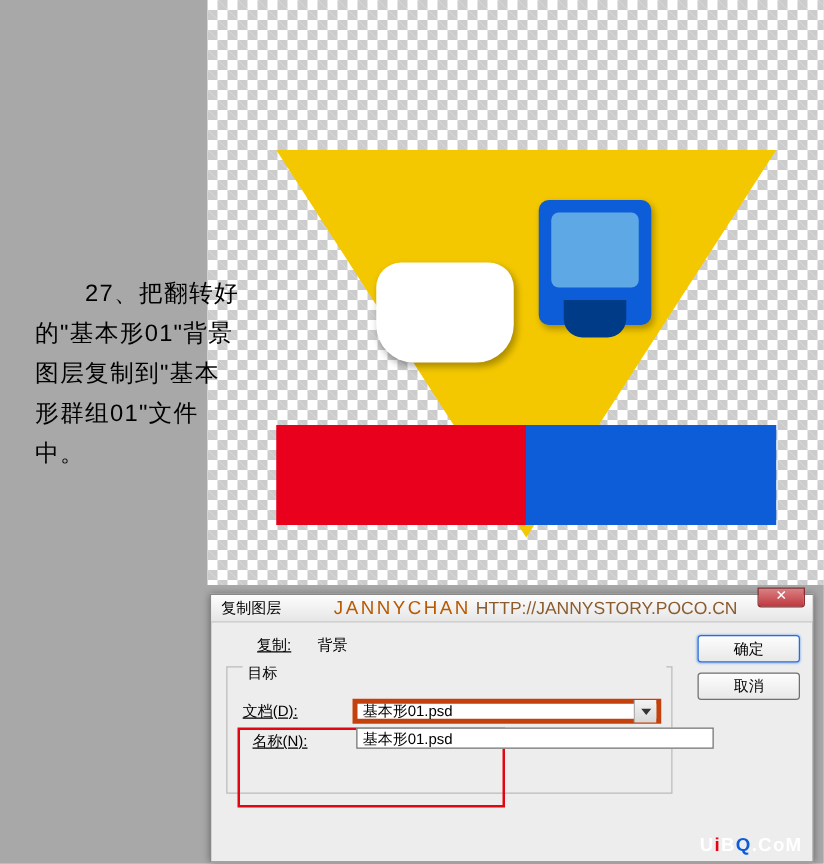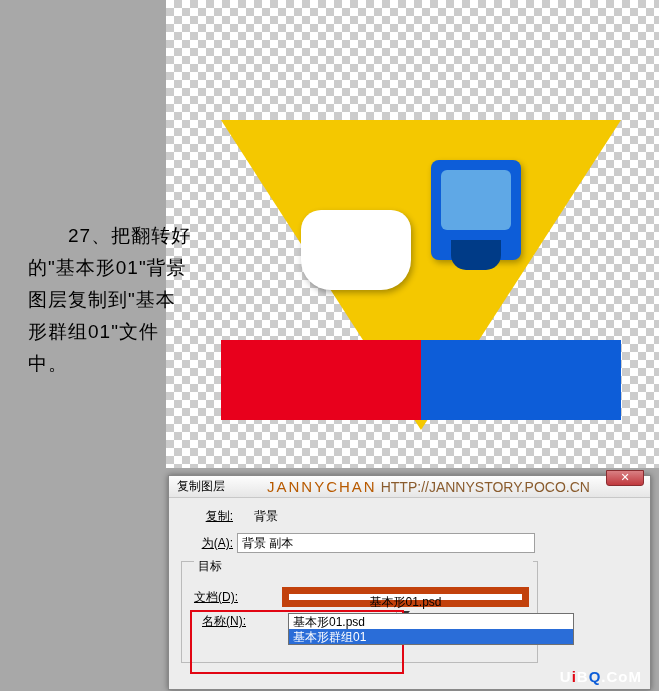--- a/index.html
+++ b/index.html
@@ -32,21 +32,21 @@
     .form-row { display: flex; align-items: center; margin-bottom: 8px; }
     .form-label { width: 56px; text-align: right; padding-right: 4px; text-decoration: underline; }
     .form-value { flex: 0 0 auto; margin-left: 17px; }
     .text-input { width: 298px; height: 20px; border: 1px solid #a0a0a0; background: #fff; padding: 2px 4px; font-size: 12px; font-family: inherit; }
     
     .fieldset { border: 1px solid #bbb; margin-top: 4px; padding: 0 8px 26px 8px; margin-right: 100px; position: relative; }
     .legend { position: relative; top: -8px; left: 4px; background: #ededed; padding: 4px 4px; }
     .fieldset .form-row { margin-bottom: 6px; gap: 40px; }
     .fieldset .form-label { width: 60px; }
     
-    .dropdown { width: 286px; height: 20px; border: 7px solid #c2410c; background: #fff; display: flex; align-items: center; position: relative; flex-direction: column; }
+    .dropdown { width: 286px; height: 20px; border: 4px solid #c2410c; background: #fff; display: flex; align-items: center; position: relative; }
     .dropdown-text { padding: 0 4px; flex: 1; }
     .dropdown-arrow { width: 18px; height: 18px; background: linear-gradient(#f4f4f4,#d8d8d8); border-left: 1px solid #b0b0b0; display: flex; align-items: center; justify-content: center; }
     .dropdown-arrow::after { content: ''; border-left: 4px solid transparent; border-right: 4px solid transparent; border-top: 5px solid #333; }
     
     .dropdown-list { position: absolute; top: 19px; left: -1px; width: 286px; background: #fff; border: 1px solid #707070; z-index: 5; }
     .dropdown-list div { padding: 1px 4px; height: 15px; line-height: 14px; }
     .dropdown-list .selected { background: #2a6dd8; color: #fff; }
     
     .name-row { position: relative; }
     .red-box { position: absolute; left: 0px; top: -3px; width: 214px; height: 64px; border: 2px solid #e20613; pointer-events: none; }
@@ -82,40 +82,39 @@
 
 <div class="dialog">
   <div class="dialog-title">
     <span>复制图层</span>
     <div class="jannychan">
       <span>JANNYCHAN</span><span class="url">HTTP://JANNYSTORY.POCO.CN</span>
     </div>
     <div class="close-btn">✕</div>
   </div>
   <div class="dialog-body">
+    <div class="dialog-buttons">
+      <button class="dbtn primary">确定</button>
+      <button class="dbtn">取消</button>
+    </div>
 
     <div class="form-row">
       <div class="form-label">复制:</div>
       <div class="form-value">背景</div>
-    </div>
-    <div class="form-row">
-      <div class="form-label">为(A):</div>
-      <input type="text" class="text-input" value="背景 副本" style="">
     </div>
 
     <div class="fieldset">
       <div class="legend">目标</div>
       <div class="form-row">
         <div class="form-label">文档(D):</div>
         <div class="dropdown">
           <div class="dropdown-text">基本形01.psd</div>
           <div class="dropdown-arrow"></div>
           <div class="dropdown-list">
             <div>基本形01.psd</div>
-            <div class="selected">基本形群组01</div>
           </div>
         </div>
       </div>
       <div class="form-row name-row">
         <div class="form-label">名称(N):</div>
         <div class="red-box"></div>
       </div>
     </div>
 
     <div class="uibq">

